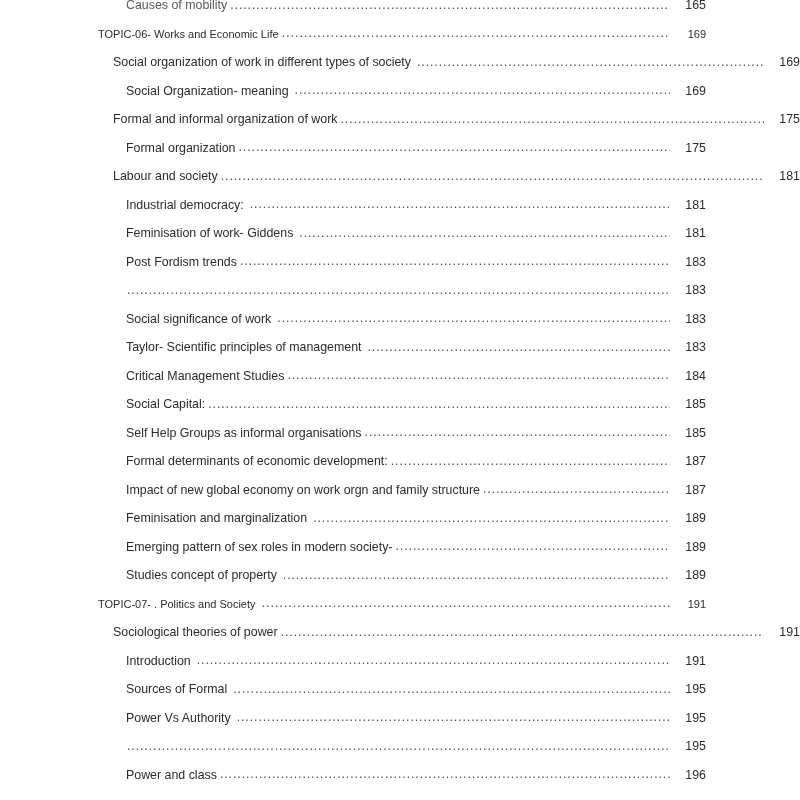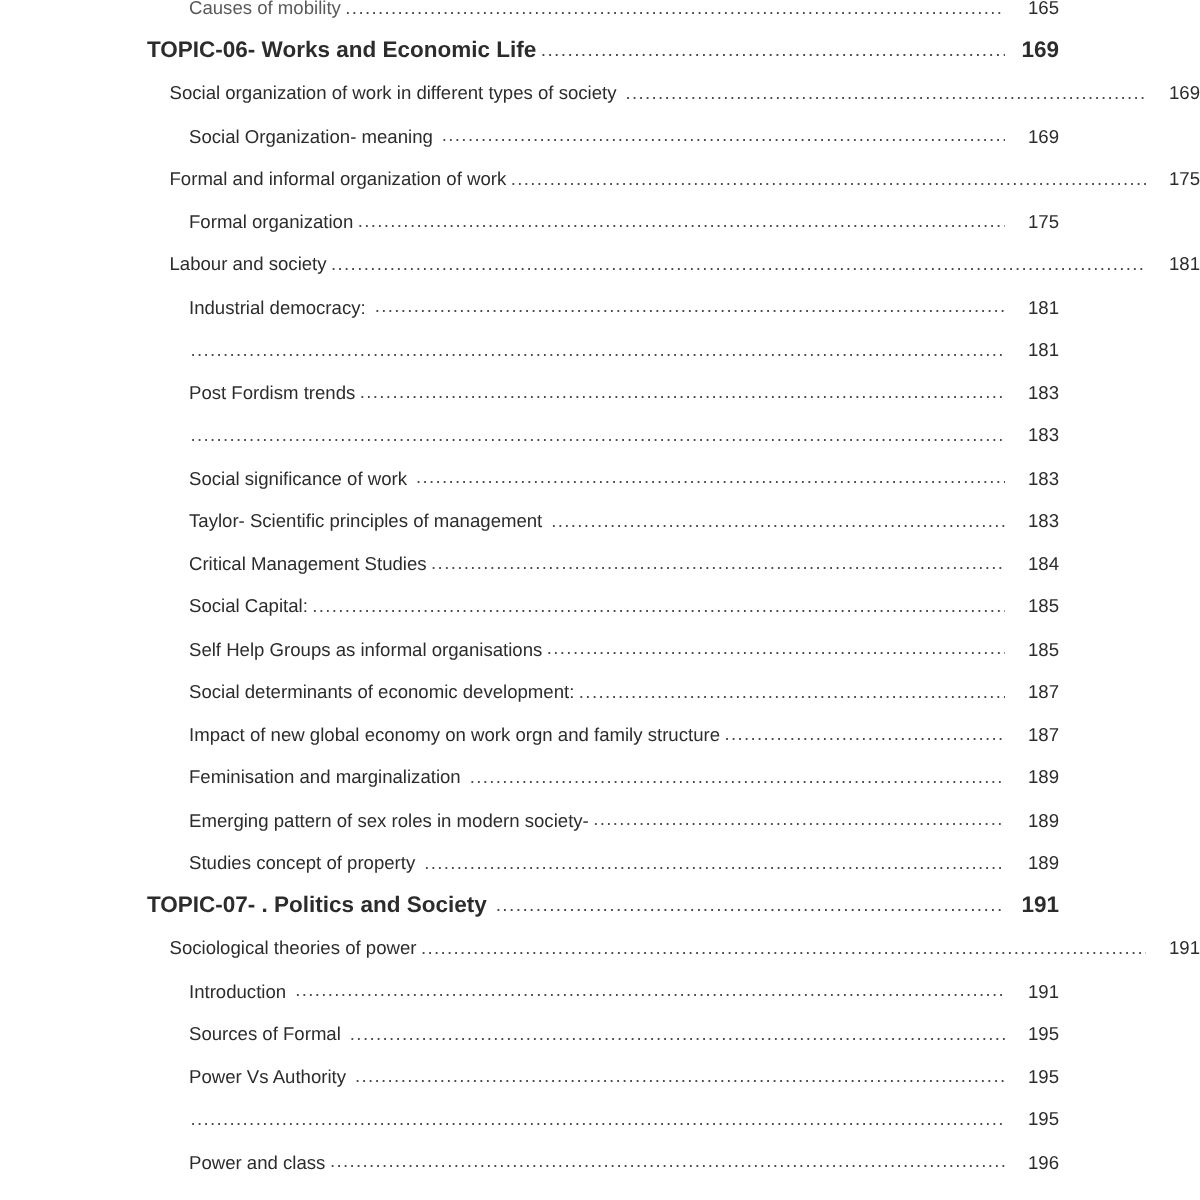--- a/index.html
+++ b/index.html
@@ -78,21 +78,21 @@
     color: #2c2c2c;
     padding-left: 1px;
   }
 
   
   .lvl-1 { padding-left: 98px;  padding-right: 94px; font-size: 12.8px; }
   .lvl-2 { padding-left: 113px; }
   .lvl-3 { padding-left: 126px; padding-right: 94px; }
 
   .lvl-1 .title,
-  .lvl-1 .page { font-size: 15px; font-weight: bold; }
+  .lvl-1 .page { font-size: 11px; }
   .lvl-1 .leader::after { font-size: 12.8px; }
 
   
   .toc-row.gap .title { padding-right: 5px; }
 
   
   .clipped { color: #5a5a5a; }
 </style>
 </head>
 <body>
@@ -133,20 +133,21 @@
         <span class="title">Labour and society</span>
         <span class="leader"></span>
         <span class="page">181</span>
       </div>
       <div class="toc-row lvl-3 gap">
         <span class="title">Industrial democracy:</span>
         <span class="leader"></span>
         <span class="page">181</span>
       </div>
       <div class="toc-row lvl-3 gap">
+        <span class="title">Feminisation of work- Giddens</span>
         <span class="leader"></span>
         <span class="page">181</span>
       </div>
       <div class="toc-row lvl-3">
         <span class="title">Post Fordism trends</span>
         <span class="leader"></span>
         <span class="page">183</span>
       </div>
       <div class="toc-row lvl-3 gap">
         <span class="leader"></span>
@@ -171,21 +172,21 @@
         <span class="title">Social Capital:</span>
         <span class="leader"></span>
         <span class="page">185</span>
       </div>
       <div class="toc-row lvl-3">
         <span class="title">Self Help Groups as informal organisations</span>
         <span class="leader"></span>
         <span class="page">185</span>
       </div>
       <div class="toc-row lvl-3">
-        <span class="title">Social determinants of economic development:</span>
+        <span class="title">Formal determinants of economic development:</span>
         <span class="leader"></span>
         <span class="page">187</span>
       </div>
       <div class="toc-row lvl-3">
         <span class="title">Impact of new global economy on work orgn and family structure</span>
         <span class="leader"></span>
         <span class="page">187</span>
       </div>
       <div class="toc-row lvl-3 gap">
         <span class="title">Feminisation and marginalization</span>

